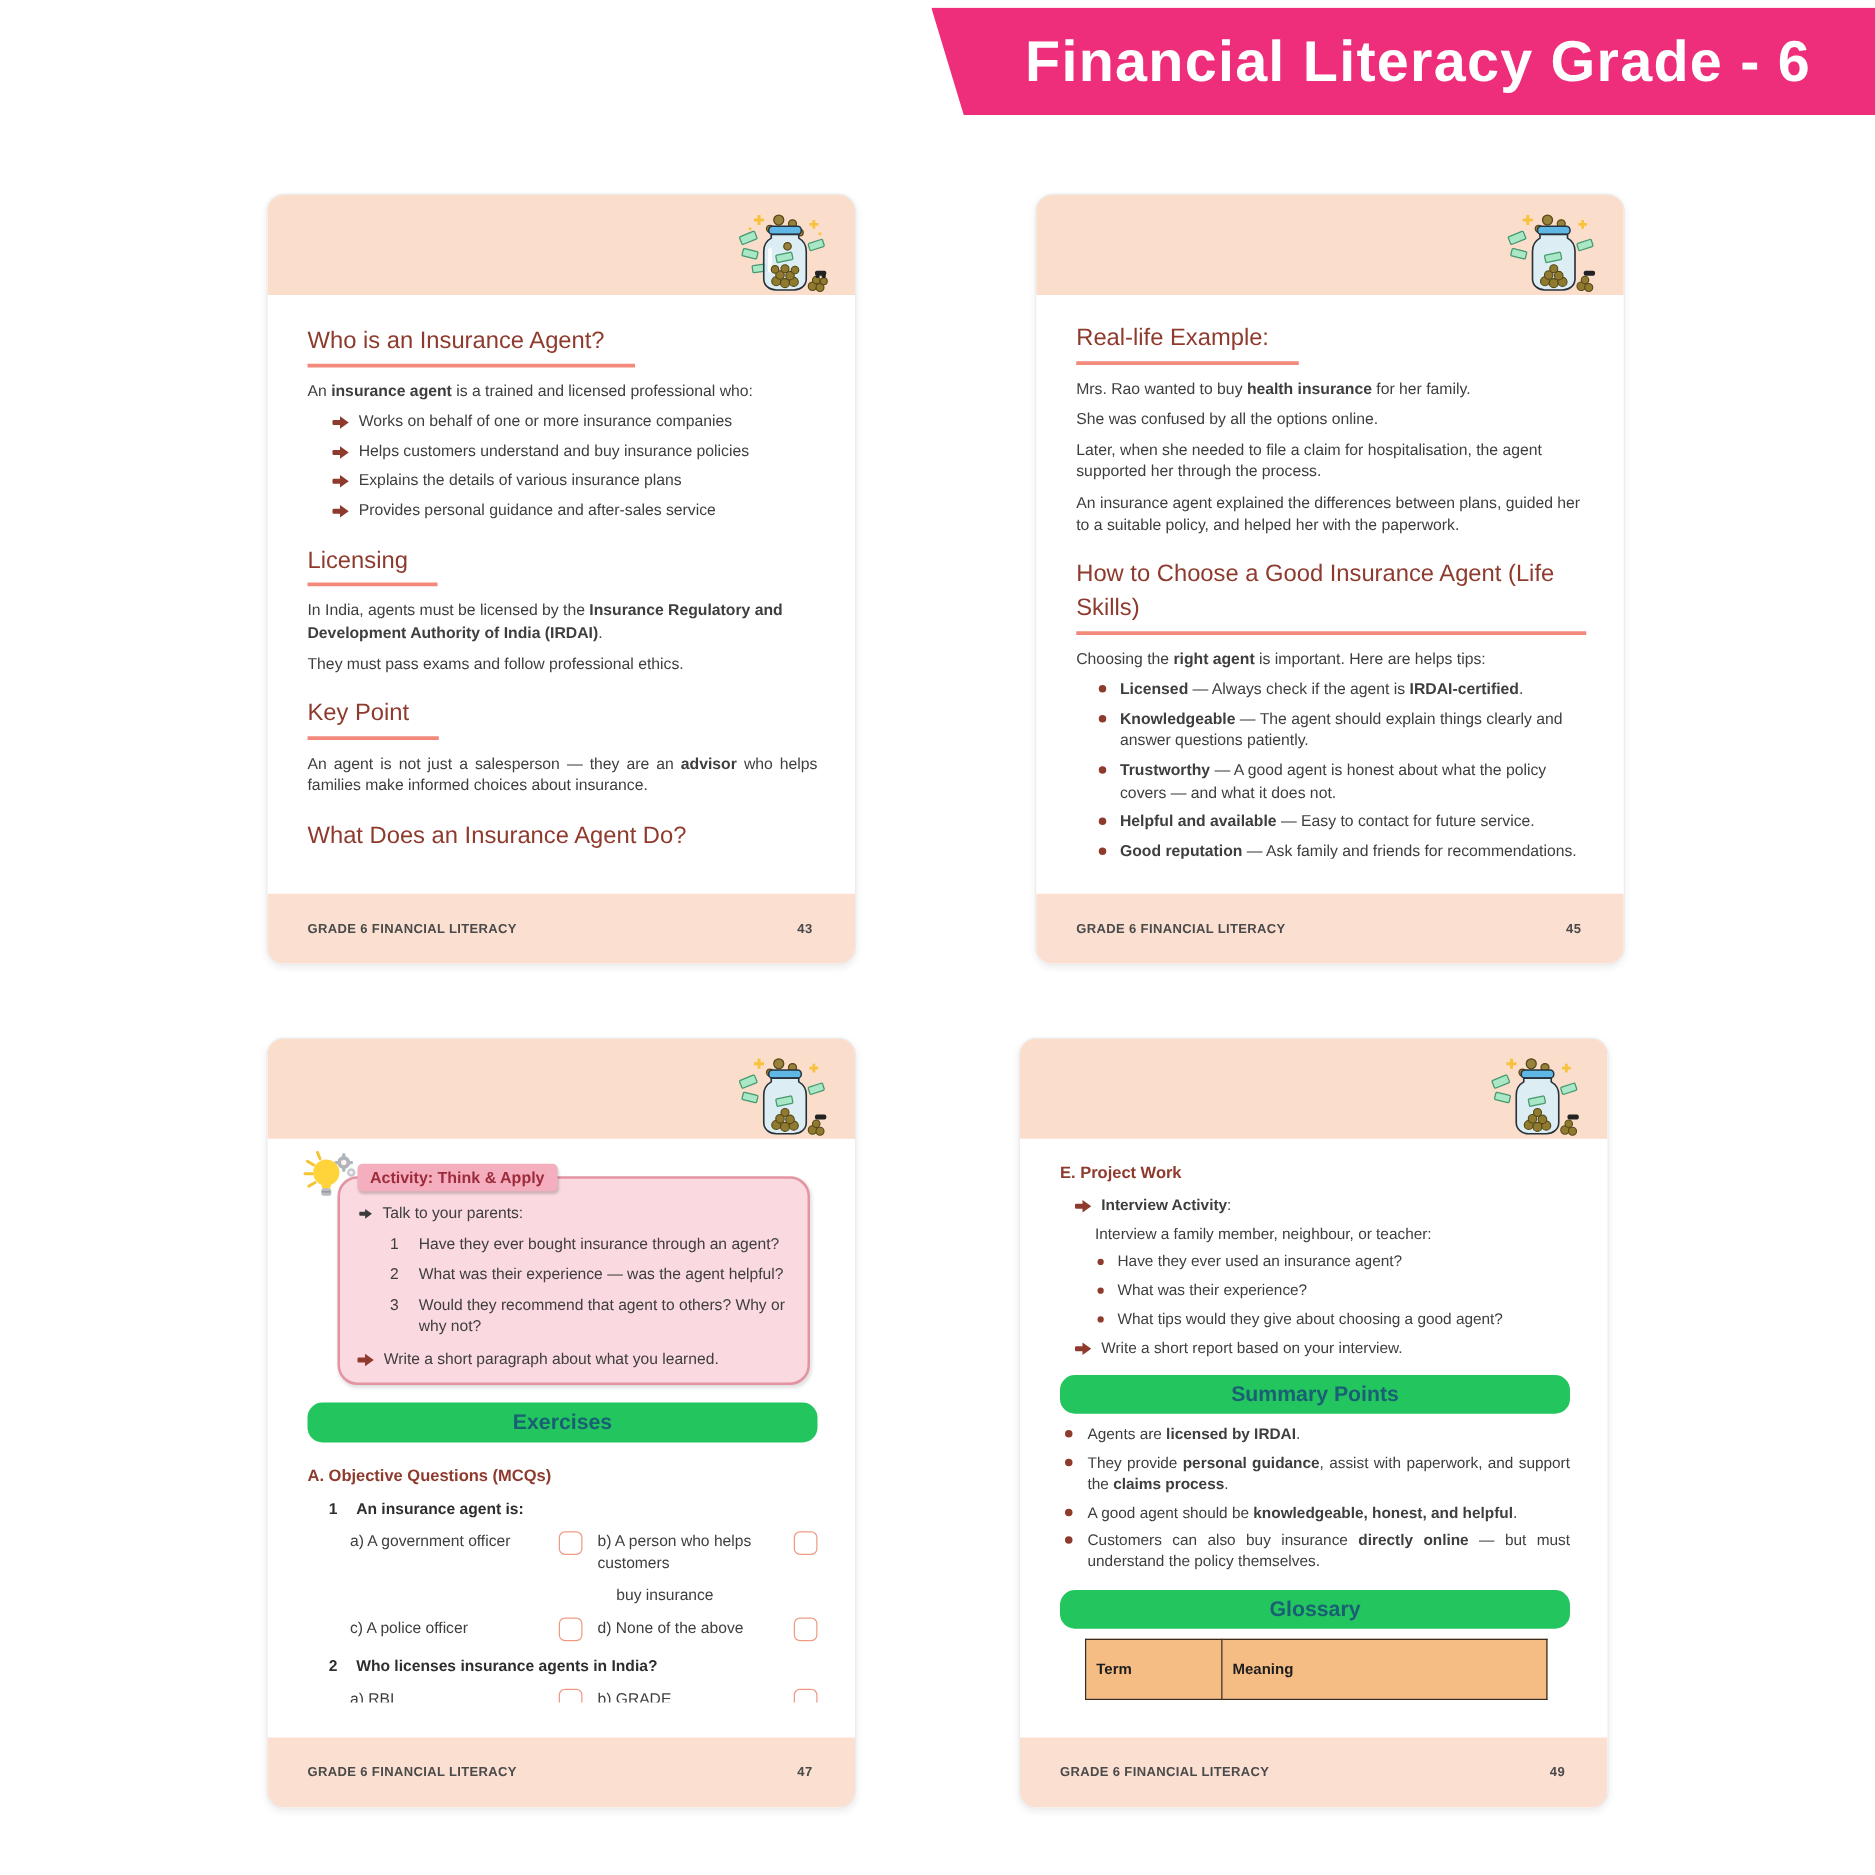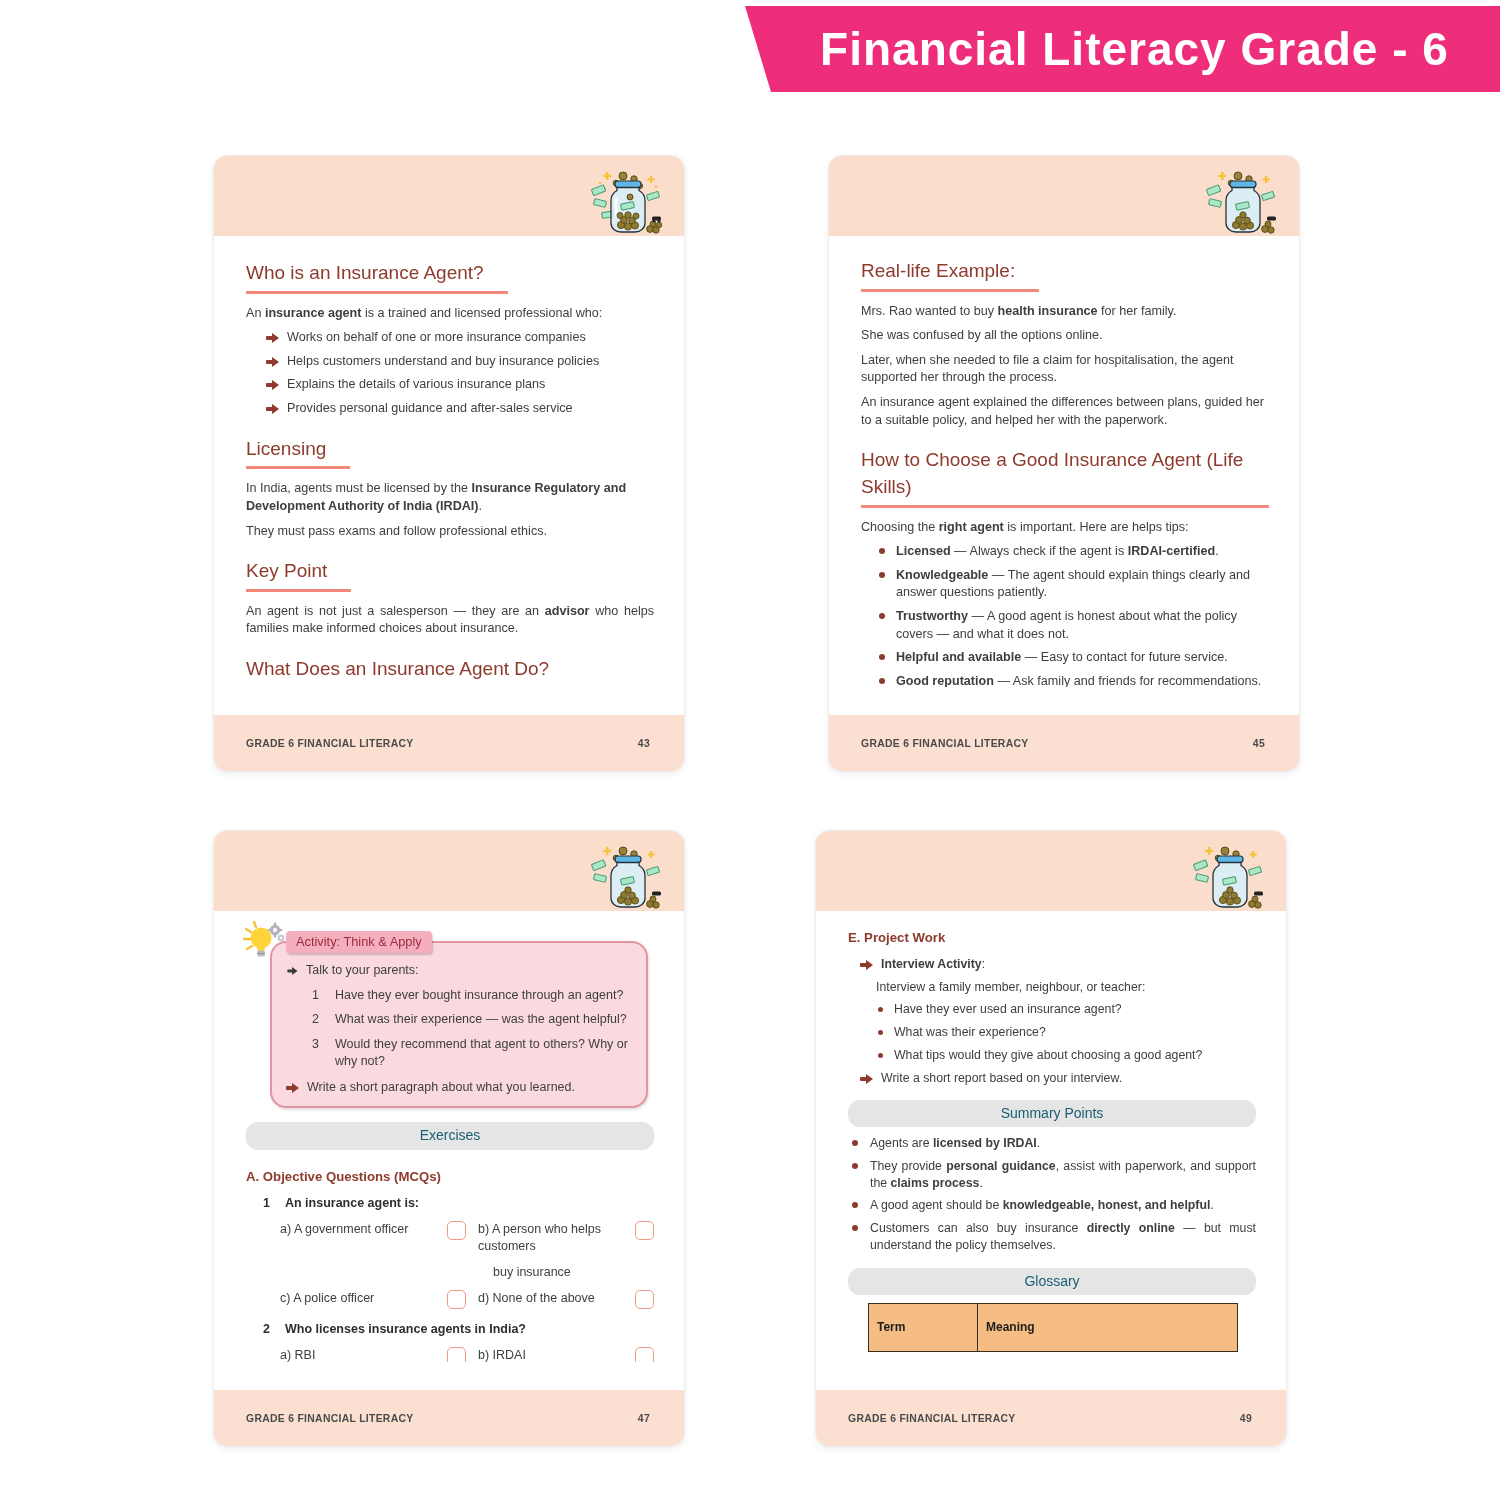--- a/index.html
+++ b/index.html
@@ -36,28 +36,28 @@
   .arr::before{content:"";position:absolute;left:0;top:3px;width:7px;height:4px;background:currentColor;border-radius:1px;}
   .arr::after{content:"";position:absolute;left:6px;top:0;width:0;height:0;border:5px solid transparent;border-left:7px solid currentColor;}
   .arr.dark{color:#3a3a3a;transform:scale(.78);}
   .ai{display:flex;gap:8px;margin:6px 0 6px 20px;}
   .ai.flush{margin-left:12px;}
 
   .bi{display:flex;gap:11px;margin:6px 0 6px 18px;}
   .dot{width:6px;height:6px;border-radius:50%;background:#8E3A2D;flex:none;margin-top:5px;}
   .dot.sm{width:5px;height:5px;margin-top:6px;}
 
-  .pill{background:#e5e5e5;color:#1A6075;font-weight:normal;text-align:center;border-radius:12px;
-    padding:4px 0;font-size:14px;margin:14px 0 8px;}
+  .pill{background:#22c55e;color:#1A6075;font-weight:bold;text-align:center;border-radius:12px;
+    padding:4px 0;font-size:17px;margin:14px 0 8px;}
 
   
   .activity{position:relative;margin:16px 6px 14px 24px;background:#FAD9E0;border:2px solid #E394A3;
     border-radius:16px;padding:15px 14px 10px 14px;box-shadow:1px 2px 3px rgba(0,0,0,.12);}
   .atag{position:absolute;top:-12px;left:14px;background:#F5AEBD;border-radius:4px;padding:2px 10px;
-    font-weight:normal;color:#9C2B3C;font-size:12.8px;box-shadow:1px 2px 2px rgba(0,0,0,.18);}
+    font-weight:bold;color:#9C2B3C;font-size:12.8px;box-shadow:1px 2px 2px rgba(0,0,0,.18);}
   .alead{display:flex;gap:7px;align-items:flex-start;margin-top:4px;}
   .aq{display:flex;gap:16px;margin:7px 0 7px 26px;}
   .aclose{display:flex;gap:8px;margin-top:8px;}
   .bulb{position:absolute;left:-30px;top:-24px;}
 
   
   .qblock{margin:0 0 12px 0;}
   .qhead{display:flex;gap:15px;font-weight:bold;color:#2e2e2e;margin:0 0 8px 17px;}
   .opts{display:grid;grid-template-columns:186px 1fr;column-gap:12px;row-gap:9px;margin-left:34px;}
   .opt{display:flex;align-items:flex-start;gap:4px;}
@@ -421,21 +421,21 @@
         <div class="qhead">
             <span>2</span>
             <span>Who licenses insurance agents in India?</span>
           </div>
         <div class="opts" style="row-gap:6px;">
           <div class="opt">
               <span class="otxt"><span>a) RBI</span></span>
               <span class="cb"></span>
             </div>
           <div class="opt">
-              <span class="otxt"><span>b) IRDAI</span></span>
+              <span class="otxt"><span>b) GRADE</span></span>
               <span class="cb"></span>
             </div>
 
         </div>
       </div>
 
     </div>
     <div class="pfoot">
       <span>GRADE 6 FINANCIAL LITERACY</span>
       <span>47</span>

